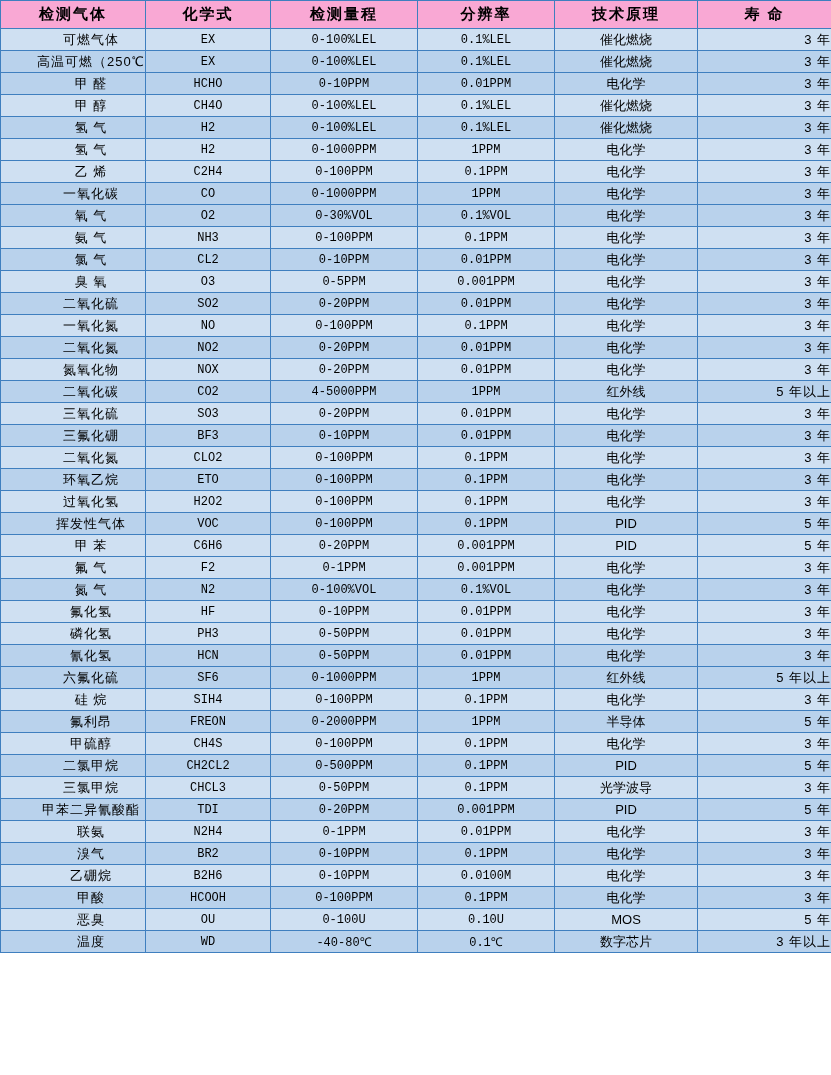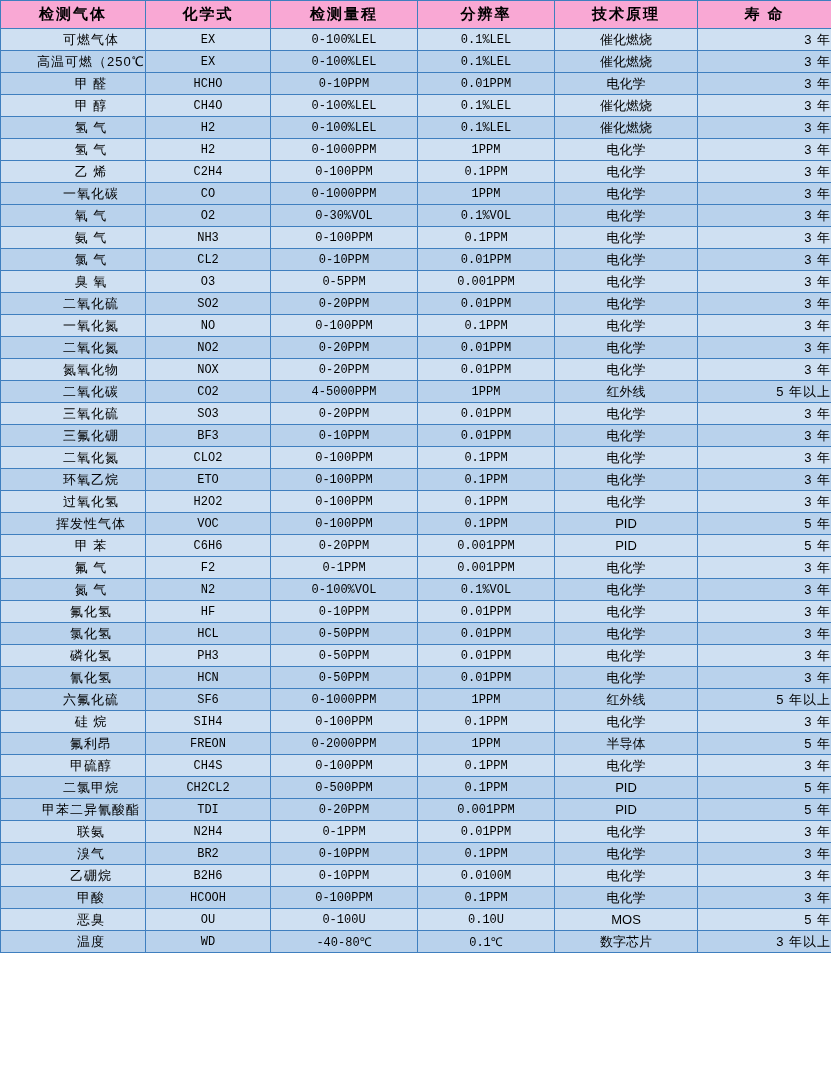--- a/index.html
+++ b/index.html
@@ -299,28 +299,20 @@
         <td class="col-life">3 年</td>
       </tr>
       <tr class="odd">
         <td class="col-name">氟化氢</td>
         <td class="col-formula">HF</td>
         <td class="col-range">0-10PPM</td>
         <td class="col-res">0.01PPM</td>
         <td class="col-principle">电化学</td>
         <td class="col-life">3 年</td>
       </tr>
-      <tr class="even">
-        <td class="col-name">氯化氢</td>
-        <td class="col-formula">HCL</td>
-        <td class="col-range">0-50PPM</td>
-        <td class="col-res">0.01PPM</td>
-        <td class="col-principle">电化学</td>
-        <td class="col-life">3 年</td>
-      </tr>
       <tr class="odd">
         <td class="col-name">磷化氢</td>
         <td class="col-formula">PH3</td>
         <td class="col-range">0-50PPM</td>
         <td class="col-res">0.01PPM</td>
         <td class="col-principle">电化学</td>
         <td class="col-life">3 年</td>
       </tr>
       <tr class="even">
         <td class="col-name">氰化氢</td>
@@ -363,20 +355,28 @@
         <td class="col-life">3 年</td>
       </tr>
       <tr class="even">
         <td class="col-name">二氯甲烷</td>
         <td class="col-formula">CH2CL2</td>
         <td class="col-range">0-500PPM</td>
         <td class="col-res">0.1PPM</td>
         <td class="col-principle">PID</td>
         <td class="col-life">5 年</td>
       </tr>
+      <tr class="odd">
+        <td class="col-name">三氯甲烷</td>
+        <td class="col-formula">CHCL3</td>
+        <td class="col-range">0-50PPM</td>
+        <td class="col-res">0.1PPM</td>
+        <td class="col-principle">光学波导</td>
+        <td class="col-life">3 年</td>
+      </tr>
       <tr class="even">
         <td class="col-name">甲苯二异氰酸酯</td>
         <td class="col-formula">TDI</td>
         <td class="col-range">0-20PPM</td>
         <td class="col-res">0.001PPM</td>
         <td class="col-principle">PID</td>
         <td class="col-life">5 年</td>
       </tr>
       <tr class="odd">
         <td class="col-name">联氨</td>

